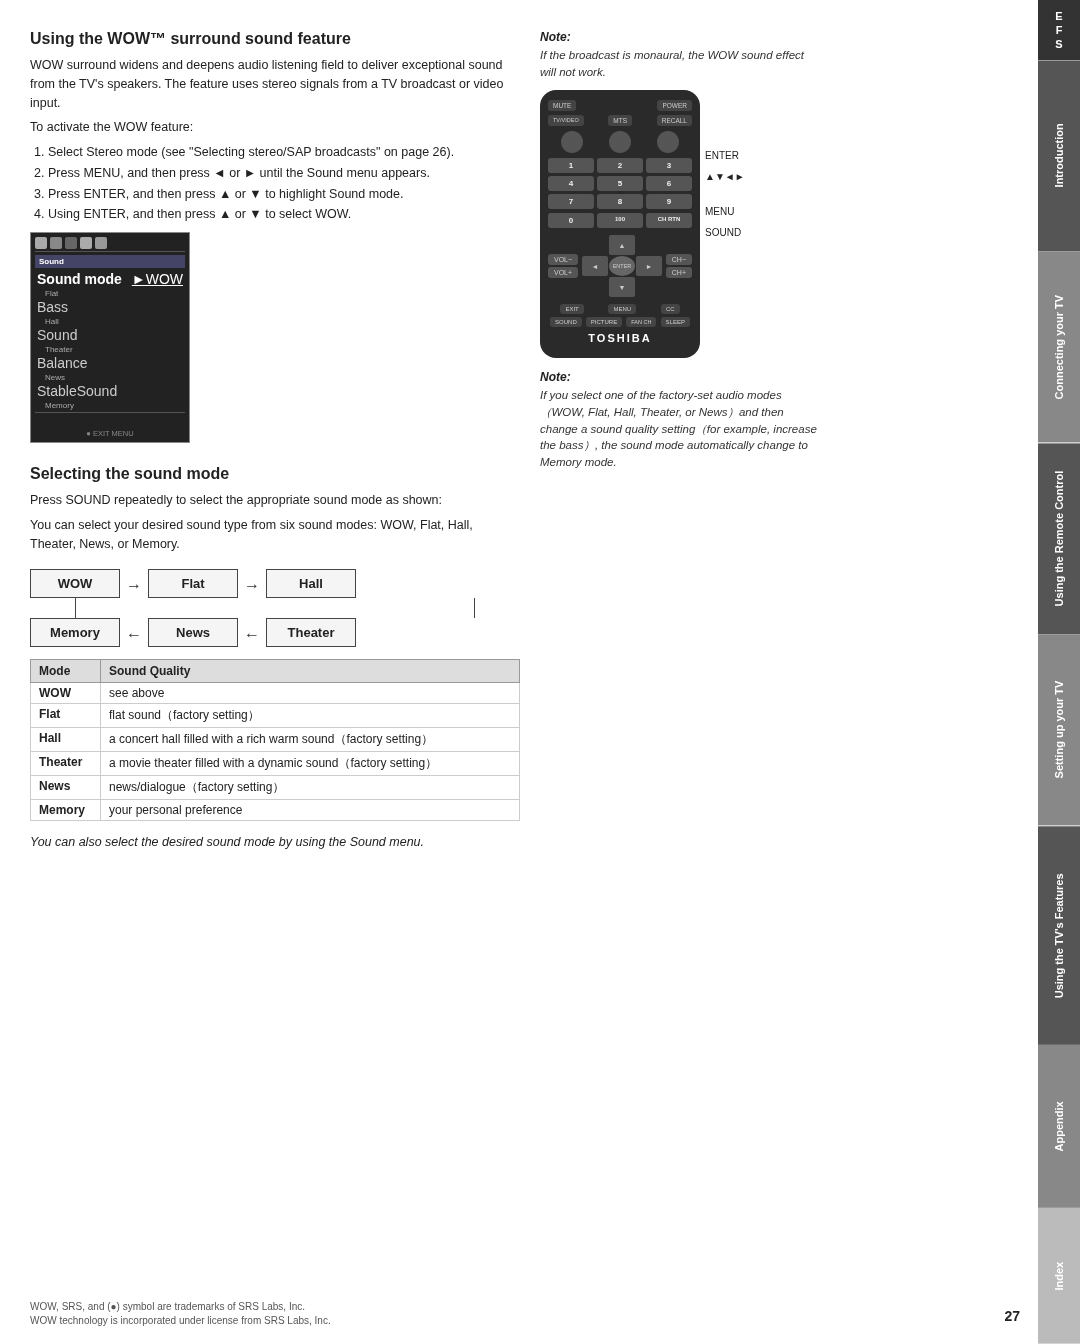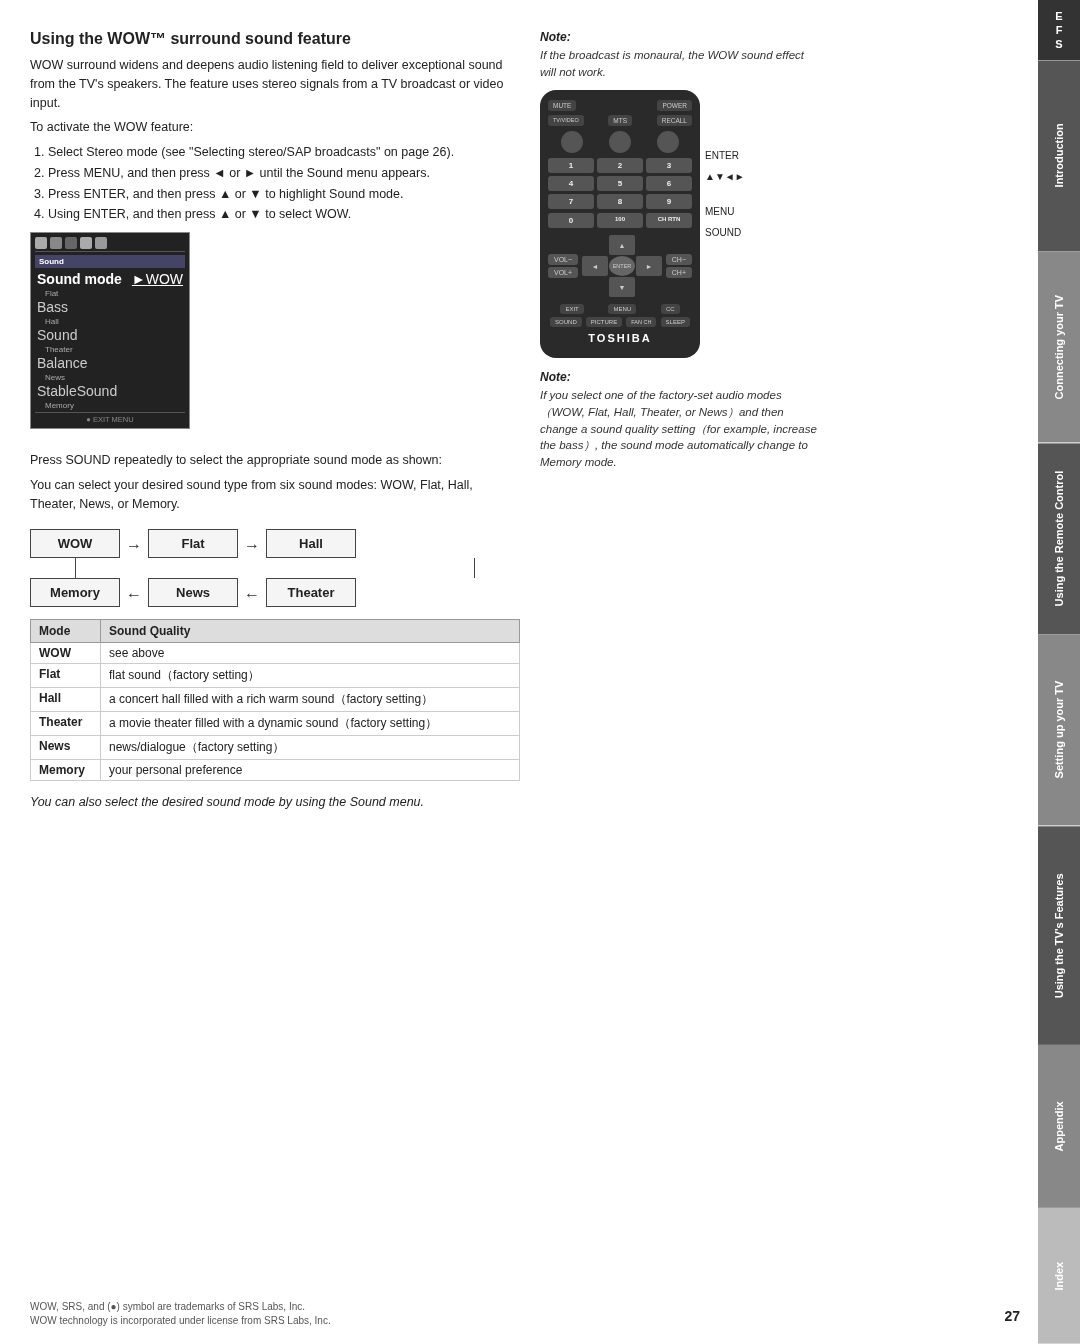--- a/index.html
+++ b/index.html
@@ -144,21 +144,21 @@
       font-size: 8px;
       color: #aaa;
       padding: 0.5px 2px 0.5px 10px;
     }
     .menu-exit {
       border-top: 1px solid #555;
       text-align: center;
       font-size: 7.5px;
       color: #888;
       margin-top: 2px;
-      padding-top: 2px;
+      padding-top: 16px;
     }
 
     
     .flow-diagram {
       margin: 16px 0 12px 0;
       position: relative;
     }
     .flow-row {
       display: flex;
       align-items: center;
@@ -413,20 +413,23 @@
           </div>
         <div class="menu-sub-row">News</div>
         <div class="menu-row">
             <span class="label">StableSound</span>
           </div>
         <div class="menu-sub-row">Memory</div>
         <div class="menu-exit">● EXIT MENU</div>
       </div>
 
       <div class="section-gap">
+        <div class="section-title">
+          <span>Selecting the sound mode</span>
+        </div>
         <p class="body-text">Press SOUND repeatedly to select the appropriate sound mode as shown:</p>
         <p class="body-text">You can select your desired sound type from six sound modes: WOW, Flat, Hall, Theater, News, or Memory.</p>
 
         <div class="flow-diagram">
 
           <div class="flow-row">
             <div class="flow-box">WOW</div>
             <div class="flow-arrow">→</div>
             <div class="flow-box">Flat</div>
             <div class="flow-arrow">→</div>

